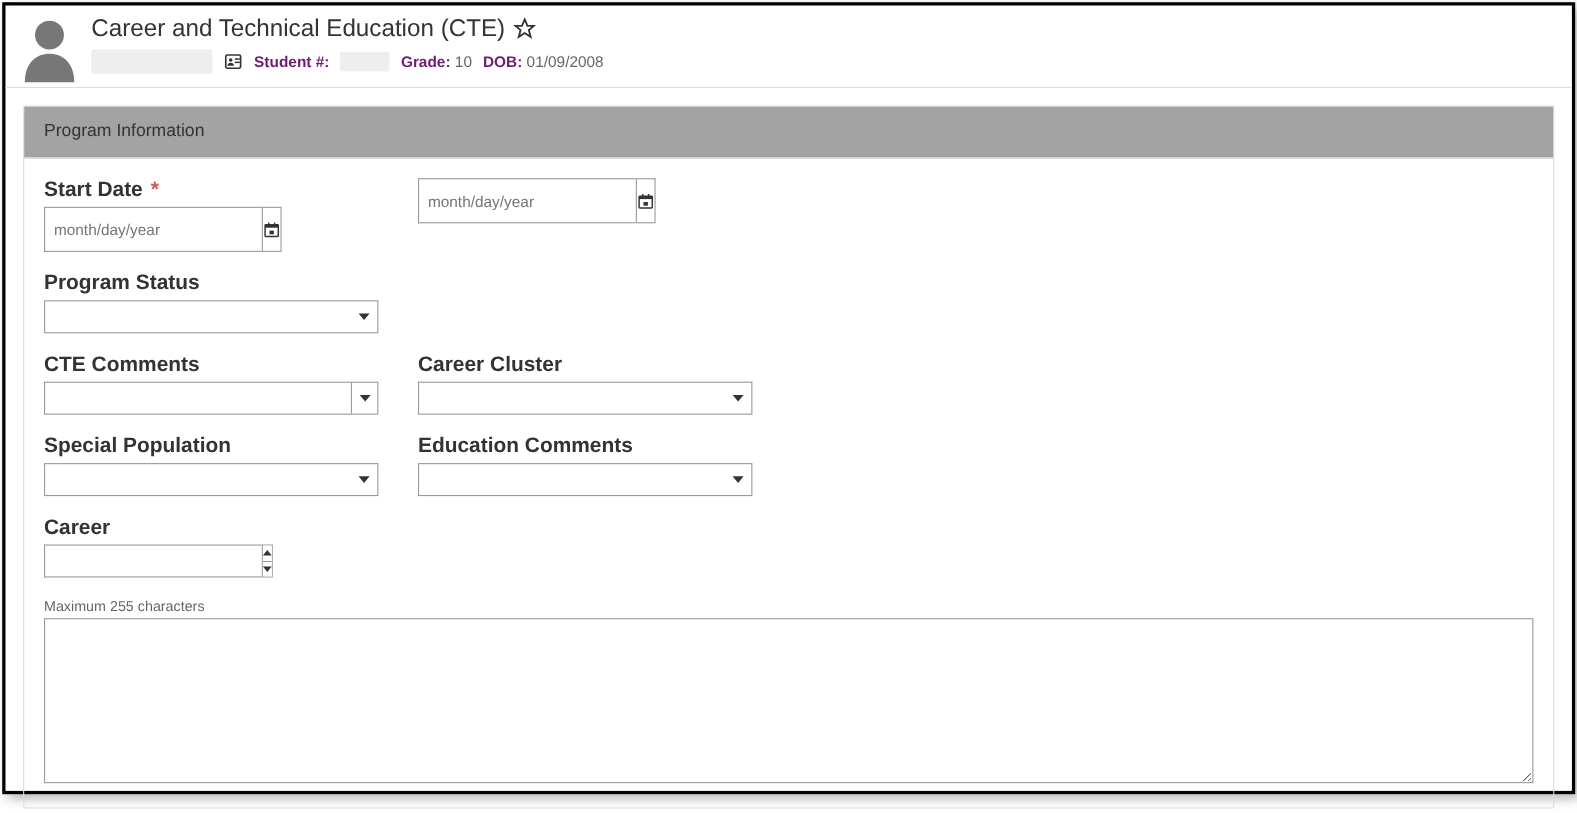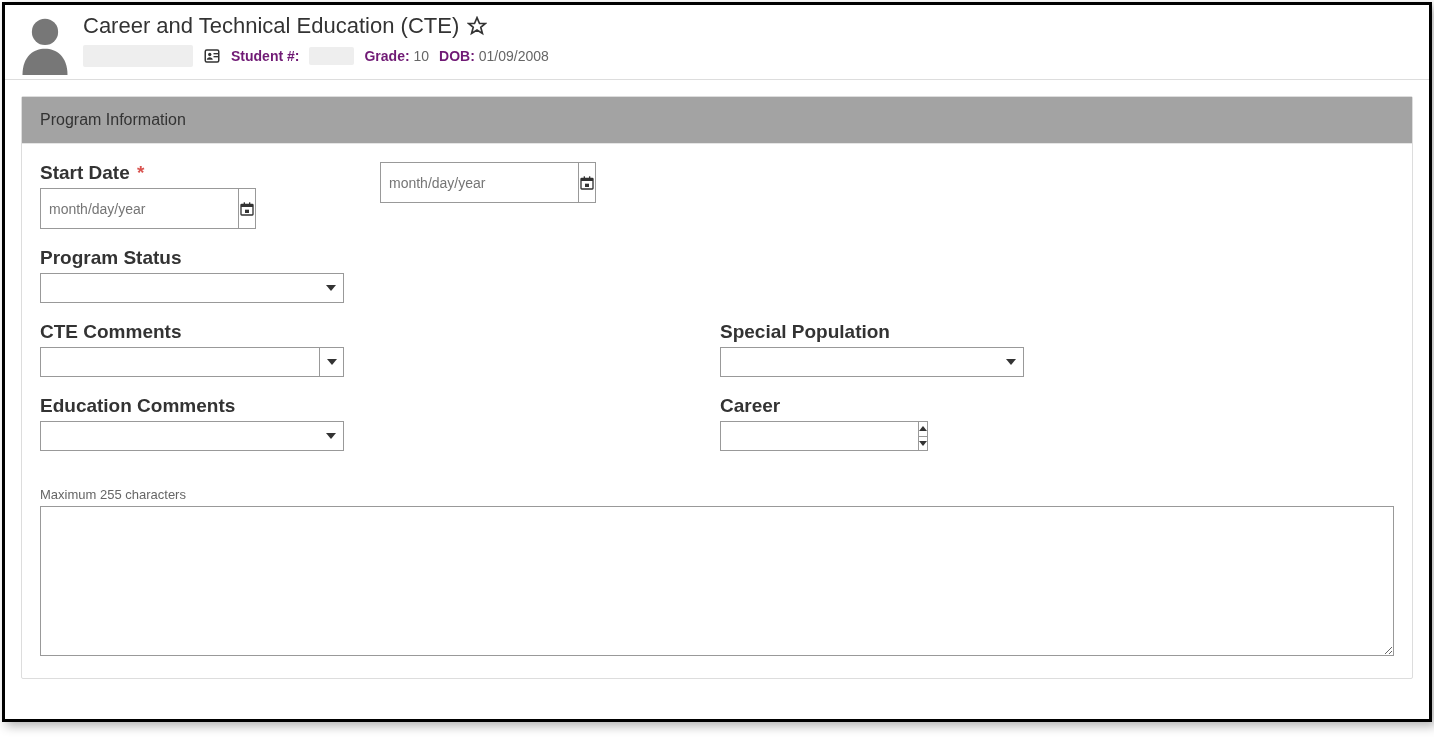--- a/index.html
+++ b/index.html
@@ -304,20 +304,29 @@
 
           <div class="field">
             <div class="label">CTE Comments</div>
             <div class="select-wrap combo">
               <input class="select-input" value="" style="">
               <div class="caret-box">
                   <div class="caret"></div>
                 </div>
             </div>
           </div>
+          <div class="field">
+            <div class="label">Career Cluster</div>
+            <div class="select-wrap">
+              <input class="select-input" readonly="" value="" style="">
+              <div class="caret-box">
+                  <div class="caret"></div>
+                </div>
+            </div>
+          </div>
           <div></div>
 
           <div class="field">
             <div class="label">Special Population</div>
             <div class="select-wrap">
               <input class="select-input" readonly="" value="" style="">
               <div class="caret-box">
                   <div class="caret"></div>
                 </div>
             </div>

